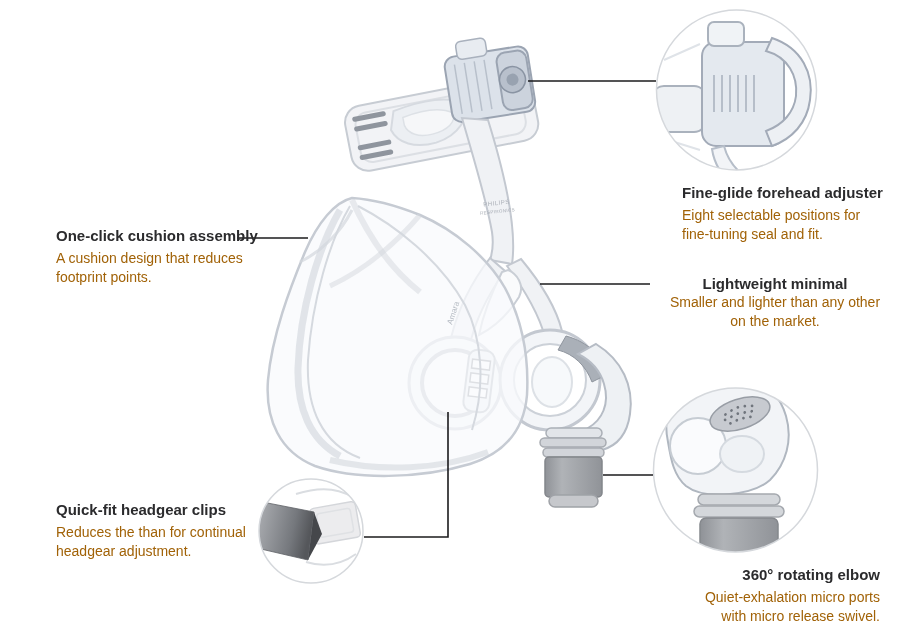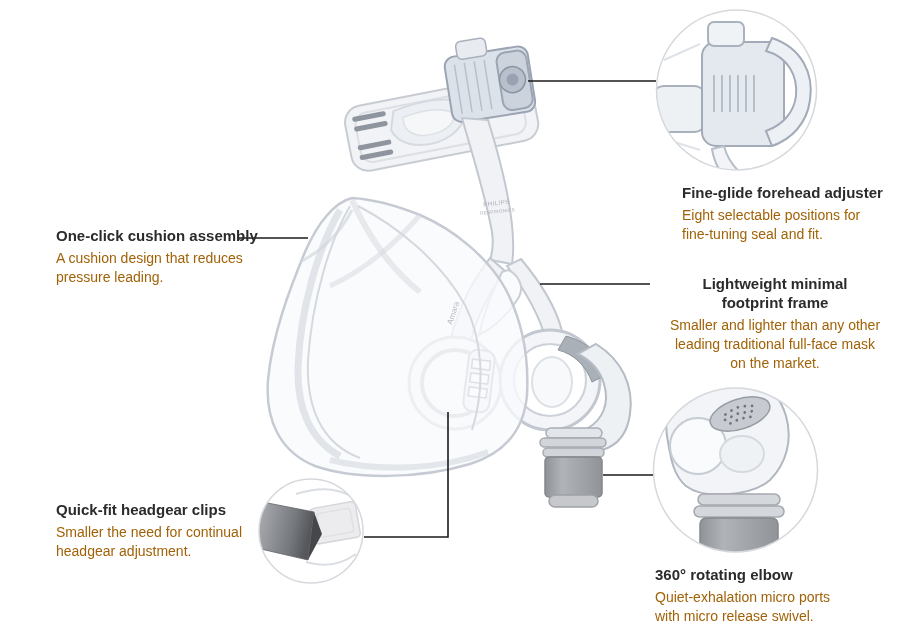--- a/index.html
+++ b/index.html
@@ -182,42 +182,40 @@
       <line x1="528" y1="81" x2="656" y2="81"></line>
       <line x1="540" y1="284" x2="650" y2="284"></line>
       <line x1="603" y1="475" x2="653" y2="475"></line>
       <polyline points="448,412 448,537 364,537"></polyline>
     </g>
   </svg>
 
   <div class="callout" style="left:56px;top:226px;width:205px;">
     <div class="title">One-click cushion assembly</div>
     <div class="body-line">A cushion design that reduces</div>
-    <div class="body-line">pressure leading.</div>
+    <div class="body-line">footprint points.</div>
   </div>
 
   <div class="callout" style="left:682px;top:183px;width:235px;">
     <div class="title">Fine-glide forehead adjuster</div>
     <div class="body-line">Eight selectable positions for</div>
     <div class="body-line">fine-tuning seal and fit.</div>
   </div>
 
   <div class="callout" style="left:655px;top:274px;width:240px;text-align:center;">
     <div class="title" style="margin:0;">Lightweight minimal</div>
-    <div class="title">footprint frame</div>
     <div class="body-line">Smaller and lighter than any other</div>
-    <div class="body-line">leading traditional full-face mask</div>
     <div class="body-line">on the market.</div>
   </div>
 
   <div class="callout" style="left:56px;top:500px;width:215px;">
     <div class="title">Quick-fit headgear clips</div>
-    <div class="body-line">Smaller the need for continual</div>
+    <div class="body-line">Reduces the than for continual</div>
     <div class="body-line">headgear adjustment.</div>
   </div>
 
-  <div class="callout" style="left:655px;top:565px;width:225px;">
+  <div class="callout" style="left:655px;top:565px;width:225px;text-align:right;">
     <div class="title">360° rotating elbow</div>
     <div class="body-line">Quiet-exhalation micro ports</div>
     <div class="body-line">with micro release swivel.</div>
   </div>
 
 </div>
 
 </body></html>

